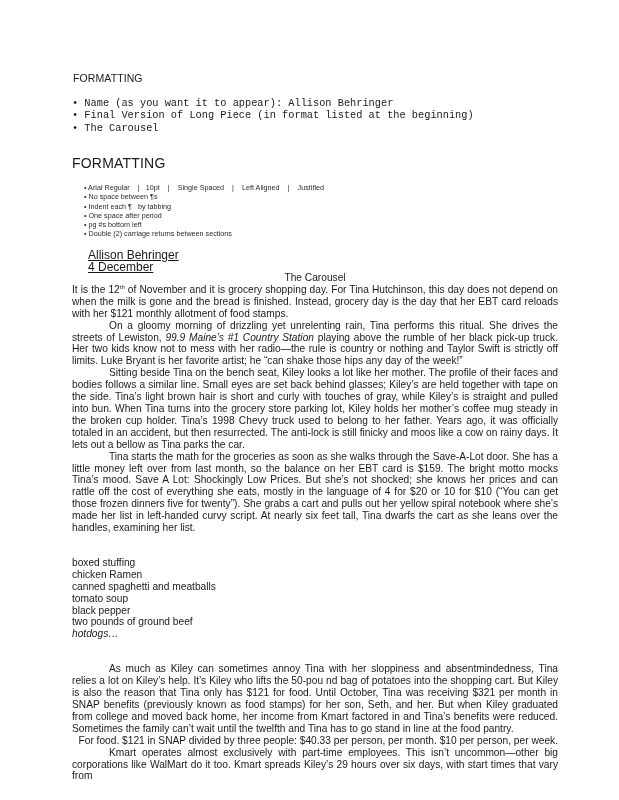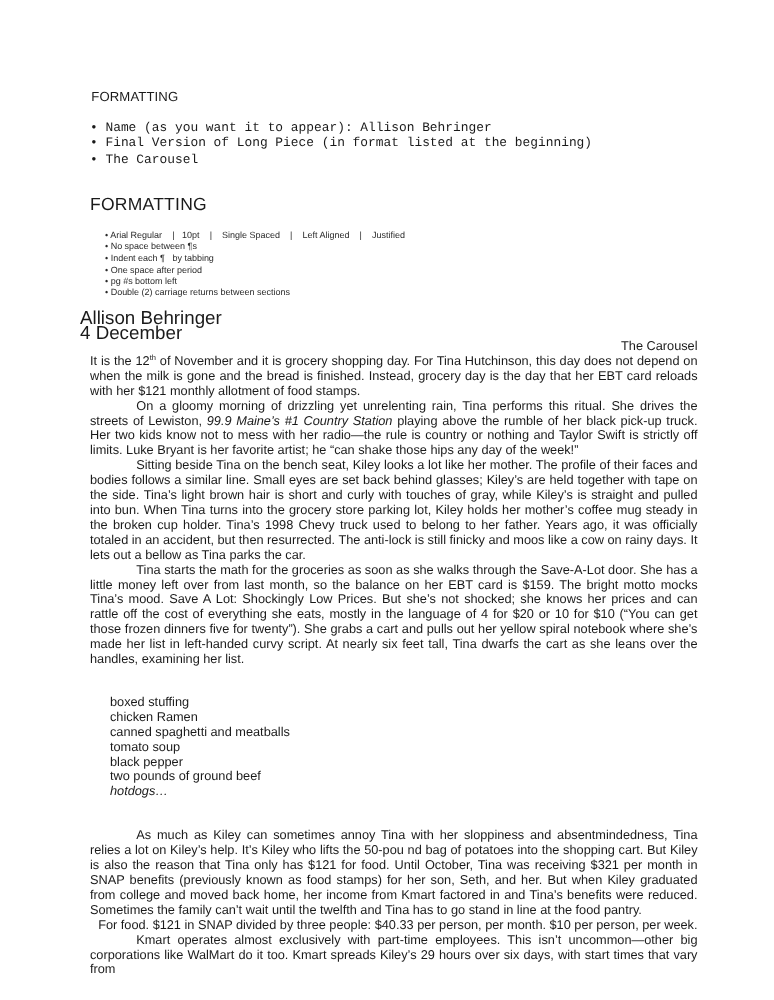--- a/index.html
+++ b/index.html
@@ -7,29 +7,29 @@
     .page {
       position: absolute; left: 0; top: 0; width: 619px; height: 800px;
       background: #ffffff; color: #1a1a1a;
       font-family: "Liberation Sans", sans-serif;
     }
     .h-longpiece { position: absolute; left: 73px; top: 72px; font-size: 10.5px; letter-spacing: 0.1px; }
     .req-list { position: absolute; left: 72px; top: 97px; font-size: 10.3px; line-height: 12.4px; font-family: Liberation Mono, monospace; }
     .h-formatting { position: absolute; left: 72px; top: 155px; font-size: 14px; letter-spacing: 0.2px; }
     .fmt-list { position: absolute; left: 84px; top: 183px; font-size: 7.2px; line-height: 9.3px; color: #2a2a2a; }
     .fmt-list .sep { display: inline-block; width: 14px; text-align: center; }
-    .author { position: absolute; left: 64px; top: 249px; font-size: 15px; line-height: 12.4px; }
+    .author { position: absolute; left: 88px; top: 249px; font-size: 12px; line-height: 12.4px; text-decoration: underline; }
     .story { position: absolute; left: 72px; top: 272px; width: 486px; font-size: 10.2px; line-height: 11.9px; }
-    .story .title { text-align: right; }
+    .story .title { text-align: center; }
     .story p { margin: 0; text-align: justify; }
     .story p.indent { text-indent: 37px; }
     .story p.noindent { text-indent: 0; text-align: right; }
     .story sup { font-size: 6px; vertical-align: super; line-height: 0; }
     .story em { font-style: italic; }
-    .grocery { margin: 23px 0 23px 16px; }
+    .grocery { margin: 23px 0 23px 0; }
     .grocery div { line-height: 11.9px; }
     .grocery .last { font-style: italic; }
   </style>
 </head>
 <body>
 
 <div class="page">
 
   <div class="h-longpiece">FORMATTING</div>
 

